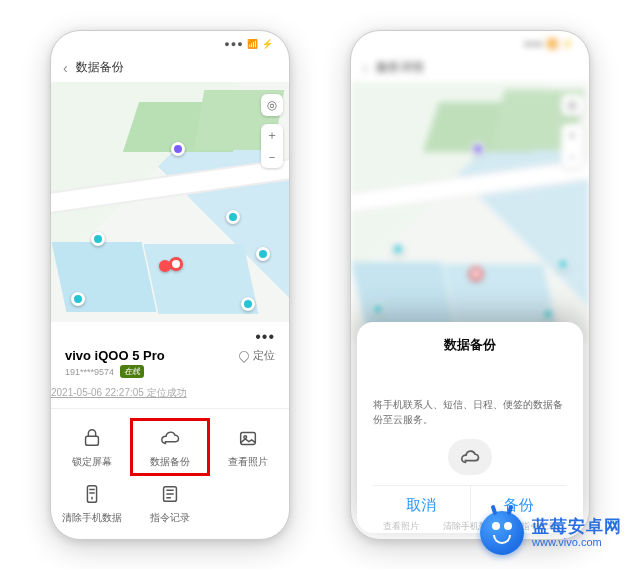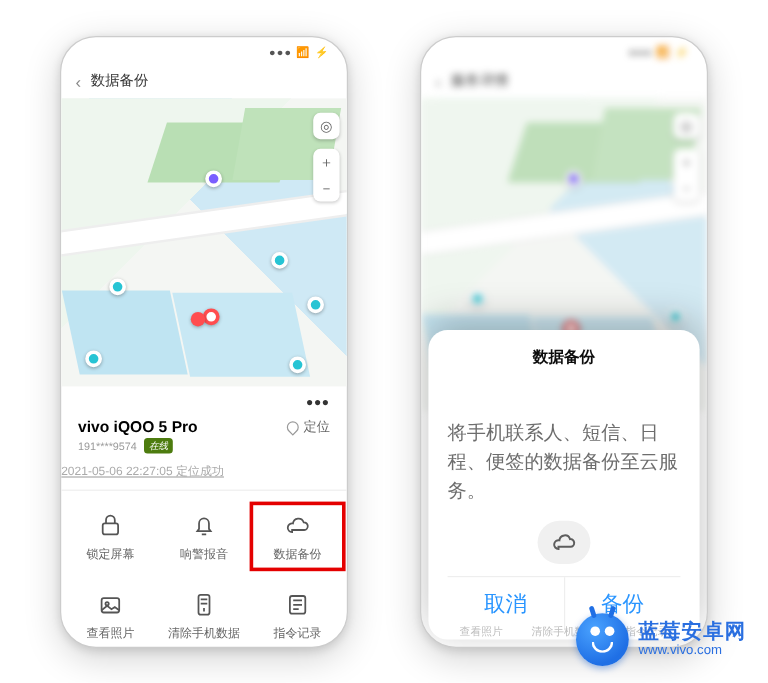--- a/index.html
+++ b/index.html
@@ -78,21 +78,20 @@
   .device-name { font-weight:600; font-size:13px; }
   .locate { display:flex; align-items:center; gap:4px; font-size:11px; color:#666;}
   .loc-icon { width:10px;height:10px; border:1.5px solid #999; border-radius:50% 50% 50% 0; transform: rotate(-45deg);}
   .sub-row { display:flex; gap:6px; align-items:center; padding: 2px 14px 8px; font-size:9px; color:#999;}
   .online-badge { background:#4d7c0f; color:#fff; border-radius:3px; padding:1px 4px; font-size:8px;font-style:italic;}
   .timestamp { font-size:10px; color:#aaa; padding: 0 0 4px; text-decoration: underline;}
   .sep { height:1px; background:#eee; margin: 4px 0;}
   .grid {
     display:grid;
     grid-template-columns: repeat(3, 1fr);
-    row-gap: 10px;
     padding: 6px 2px 12px;
   }
   .grid-item {
     display:flex; flex-direction:column; align-items:center; gap:4px;
     font-size:10px; color:#666;
     padding-top:6px; padding-bottom:6px;
   }
   .grid-item .ic {
     width:26px; height:26px; display:flex; align-items:center; justify-content:center;
     color:#555;
@@ -108,29 +107,29 @@
     position:absolute; left:0; right:0; bottom:0;
     padding: 0 6px 6px;
   }
   .dialog {
     background:#fff;
     border-radius: 16px;
     padding: 14px 16px 8px;
     box-shadow: 0 -8px 30px rgba(0,0,0,0.25);
   }
   .dlg-title { text-align:center; font-weight:600; font-size:13px; margin-bottom:8px;}
-  .dlg-desc { font-size:16px; color:#666; line-height:1.5; margin-bottom:6px;margin-top:43px;}
+  .dlg-desc { font-size:10px; color:#666; line-height:1.5; margin-bottom:6px;margin-top:43px;}
   .dlg-icon-row { display:flex; justify-content:center; padding: 6px 0 10px;}
   .dlg-icon {
     width:44px; height:36px; border-radius:18px; background:#f0f0f0;
     display:flex; align-items:center; justify-content:center;
   }
   .dlg-btns { display:flex; border-top:1px solid #eee;}
   .dlg-btn {
-    flex:1; text-align:center; padding:10px 0; font-size:18px; color:#1e90ff;
+    flex:1; text-align:center; padding:10px 0; font-size:15px; color:#1e90ff;
   }
   .dlg-btn + .dlg-btn { border-left:1px solid #eee;}
 
   
   .brand {
     position:absolute; right:18px; bottom:14px;
     display:flex; align-items:center; gap:8px;
   }
   .brand-mark {
     width:44px; height:44px; border-radius:50%;
@@ -224,29 +223,20 @@
 
       <div class="grid">
         <div class="grid-item">
           <span class="ic">
             <svg width="22" height="22" viewBox="0 0 24 24" fill="none" stroke="#555" stroke-width="1.6">
                 <rect x="5" y="10" width="14" height="10" rx="2"></rect>
                 <path d="M8 10V7a4 4 0 0 1 8 0v3"></path>
               </svg>
           </span>
           <span>锁定屏幕</span>
-        </div>
-        <div class="grid-item">
-          <span class="ic">
-            <svg width="22" height="22" viewBox="0 0 24 24" fill="none" stroke="#555" stroke-width="1.6">
-                <path d="M6 17h12l-1.5-2V10a4.5 4.5 0 0 0-9 0v5L6 17z"></path>
-                <path d="M10 20h4"></path>
-              </svg>
-          </span>
-          <span>响警报音</span>
         </div>
         <div class="grid-item highlight">
           <span class="ic">
             <svg width="24" height="22" viewBox="0 0 24 24" fill="none" stroke="#555" stroke-width="1.6">
                 <path d="M7 18a4 4 0 1 1 .8-7.93A5 5 0 0 1 17.5 9a3.5 3.5 0 0 1 .5 7H7z"></path>
               </svg>
           </span>
           <span>数据备份</span>
         </div>
         <div class="grid-item">

